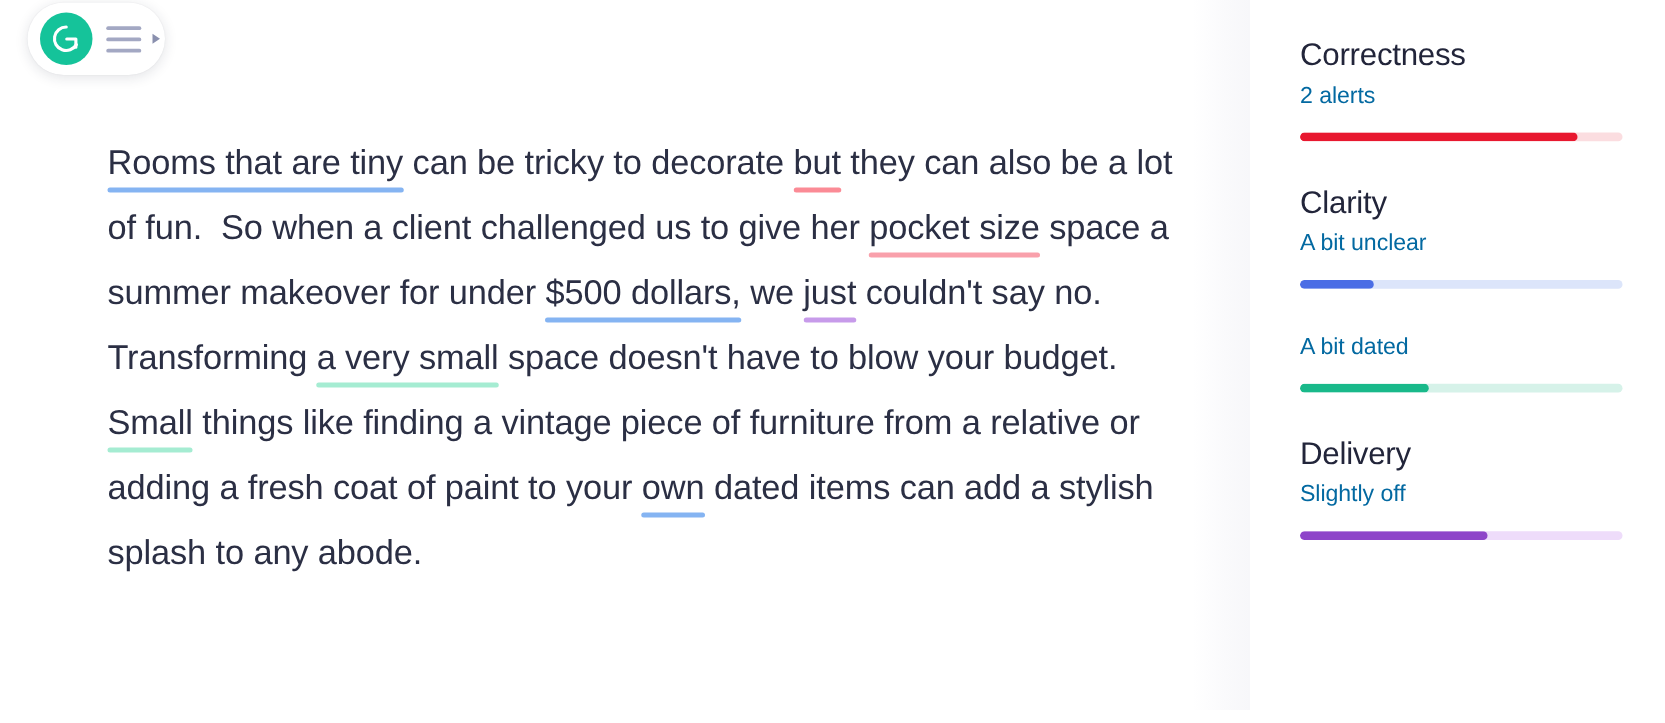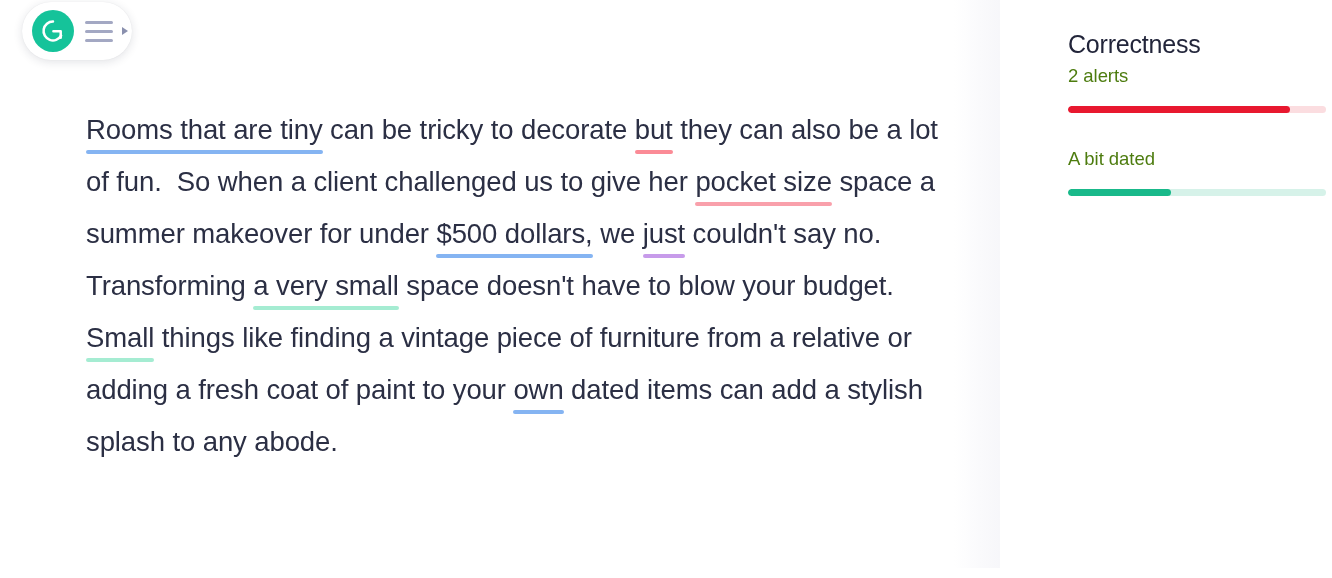--- a/index.html
+++ b/index.html
@@ -89,33 +89,33 @@
   .u.green  { --mk:#a5ecd2; }
 
   
   .sidebar {
     position:relative;
     width:332px; height:578px;
     background:#ffffff;
     flex:0 0 332px;
     padding:28px 33px 0 40px;
   }
-  .metric { margin-bottom:33px;margin-left:28px; }
+  .metric { margin-bottom:33px; }
   .metric:last-child { margin-bottom:0; }
   .metric-name {
     font-size:25px;
     line-height:32px;
     color:#22253a;
     font-weight:400;
     letter-spacing:-0.2px;
   }
   .metric-sub {
     font-size:18.5px;
     line-height:26px;
-    color:#4d7c0f;
+    color:#0369a1;
     margin-top:3px;
     font-weight:400;
     letter-spacing:-0.05px;
   }
   .bar {
     position:relative;
     margin-top:17px;
     height:7px;
     border-radius:4px;
     width:258px;
@@ -158,20 +158,34 @@
 
   <aside class="sidebar" id="sidebar">
   <div class="metric">
         <div class="metric-name">Correctness</div>
         <div class="metric-sub">2 alerts</div>
         <div class="bar" style="background: rgb(251, 221, 224);">
           <div class="bar-fill" style="width: 86%; background: rgb(232, 24, 47);"></div>
         </div>
       </div>
       <div class="metric">
+        <div class="metric-name">Clarity</div>
+        <div class="metric-sub">A bit unclear</div>
+        <div class="bar" style="background: rgb(220, 229, 250);">
+          <div class="bar-fill" style="width: 23%; background: rgb(74, 109, 229);"></div>
+        </div>
+      </div>
+      <div class="metric">
         <div class="metric-sub">A bit dated</div>
         <div class="bar" style="background: rgb(214, 242, 233);">
           <div class="bar-fill" style="width: 40%; background: rgb(25, 185, 138);"></div>
+        </div>
+      </div>
+      <div class="metric">
+        <div class="metric-name">Delivery</div>
+        <div class="metric-sub">Slightly off</div>
+        <div class="bar" style="background: rgb(238, 220, 250);">
+          <div class="bar-fill" style="width: 58%; background: rgb(142, 68, 201);"></div>
         </div>
       </div>
     </aside>
 
 </div>
 
 </body></html>

